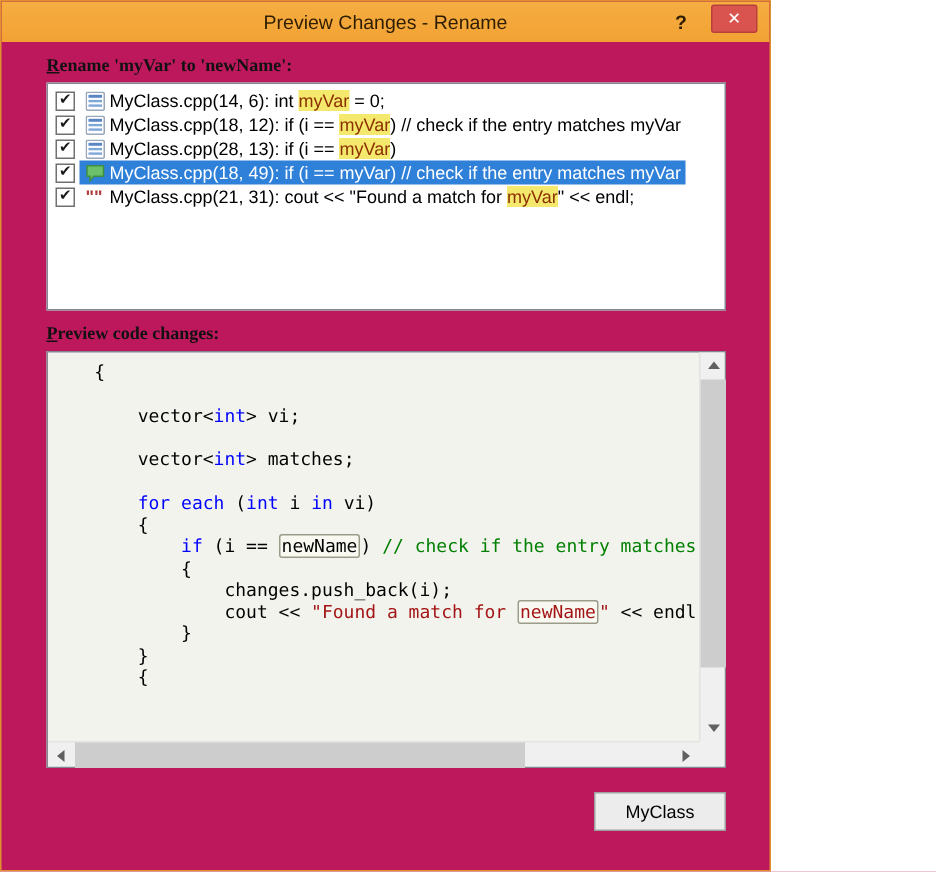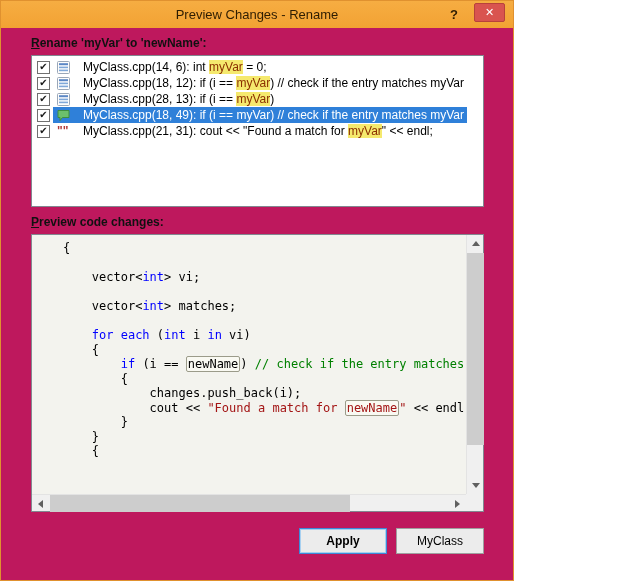--- a/index.html
+++ b/index.html
@@ -15,31 +15,31 @@
   .title{font-size:13px;color:#2e1d02;}
   .help-btn{position:absolute;right:48px;top:4px;width:22px;height:18px;
     display:flex;align-items:center;justify-content:center;
     font-weight:bold;font-size:13px;color:#2e1d02;cursor:pointer;}
   .close-btn{position:absolute;right:8px;top:2px;width:31px;height:19px;
     background:var(--close_red,#d9544f);border:1px solid #b8413c;border-radius:2px;
     color:#fff;font-size:11px;display:flex;align-items:center;justify-content:center;cursor:pointer;}
 
   
   .content{padding:8px 29px 0 30px;}
-  .label{font-size:12px;font-weight:bold;color:#111;height:15px;margin-bottom:4px;}
+  .label{font-size:12px;font-weight:bold;color:#111;height:15px;margin-bottom:4px;font-family:Liberation Serif, serif;}
   .label .mn{text-decoration:underline;}
 
   
   .listbox{height:152px;background:#fff;border:1px solid #828790;
     overflow:hidden;padding-top:3px;margin-bottom:8px;}
   .row{display:flex;align-items:center;height:16px;font-size:12px;color:#000;}
   .checkbox{flex:none;width:13px;height:13px;margin-left:5px;background:#fff;
     border:1px solid #707070;display:flex;align-items:center;justify-content:center;
     font-size:10px;line-height:10px;color:#1a1a1a;cursor:pointer;}
-  .row-body{display:inline-flex;align-items:center;gap:13px;padding:0 3px;
+  .row-body{display:inline-flex;align-items:center;gap:3px;padding:0 3px;
     margin-left:3px;height:16px;white-space:pre;}
   .row.selected .row-body{background:var(--selection_blue,#2f80d9);color:#fff;}
   .row-icon{width:14px;height:13px;display:flex;align-items:center;justify-content:center;}
   .row-text{white-space:pre;}
   .hl{background:var(--match_highlight,#f5e96d);color:var(--match_text,#8b3000);}
 
   
   .codepane{height:278px;border:1px solid #828790;background:var(--code_bg,#f3f3ee);
     position:relative;margin-bottom:16px;}
   .code-content{position:absolute;left:0;top:0;right:17px;bottom:17px;
@@ -169,18 +169,17 @@
       <div class="hscroll">
         <div class="arrow left"></div>
         <div class="hthumb"></div>
         <div class="arrow right"></div>
       </div>
 
       <div class="corner"></div>
     </div>
 
     <div class="btnrow">
-      <button class="btn default">Apply</button>
       <button class="btn">MyClass</button>
     </div>
 
   </div>
 </div>
 
 </body></html>

